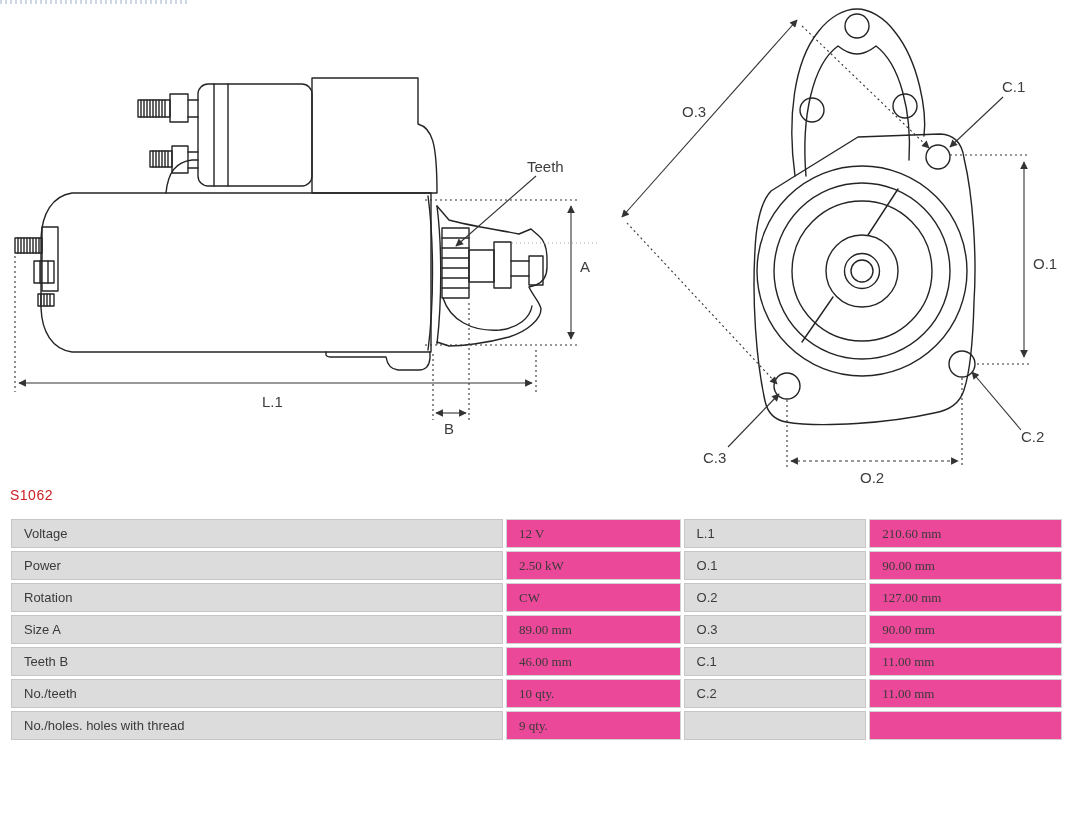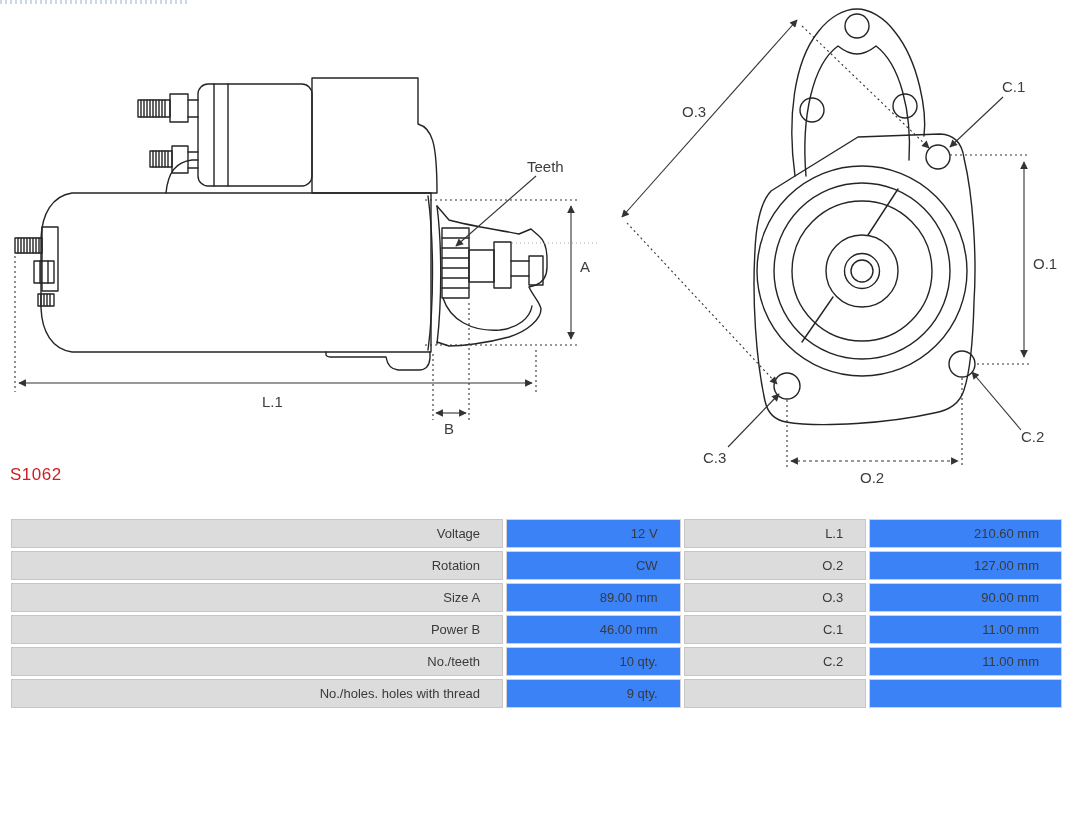--- a/index.html
+++ b/index.html
@@ -4,28 +4,28 @@
 <style>
   html,body{margin:0;padding:0;background:#ffffff;}
   .page{position:relative;width:1080px;height:819px;background:#fff;overflow:hidden;
         font-family:"Liberation Sans",sans-serif;}
   .top-artifact{position:absolute;left:0;top:0;width:190px;height:4px;
       background:repeating-linear-gradient(90deg,#b9c6d9 0 2px,#ffffff 2px 5px);
       opacity:.7;}
   .diagram{position:absolute;}
   #side-view{left:0;top:0;}
   #front-view{left:600px;top:0;}
-  .part-number{position:absolute;left:10px;top:464px;font-size:17px;line-height:22px;
+  .part-number{position:absolute;left:10px;top:484px;font-size:14px;line-height:22px;
       color:#cb2026;letter-spacing:.5px;}
   table.specs{position:absolute;left:8px;top:516px;width:1057px;
       border-collapse:separate;border-spacing:3px;table-layout:fixed;}
-  table.specs td{height:27px;padding:0 22px;font-size:13px;color:#3a3a3a;
-      text-align:right;vertical-align:middle;white-space:nowrap;overflow:hidden;margin-left:12px;}
+  table.specs td{height:27px;padding:0 12px;font-size:13px;color:#3a3a3a;
+      vertical-align:middle;white-space:nowrap;overflow:hidden;margin-left:12px;}
   td.lbl{background:#dcdcdc;border:1px solid #c6c6c6;}
-  td.val{background:#3b82f6;border:1px solid #d2d2d2;}
+  td.val{background:#ec4899;border:1px solid #d2d2d2;font-family:Liberation Serif, serif;}
   svg text{font-family:"Liberation Sans",sans-serif;font-size:15px;fill:#3d3d3d;}
 </style>
 </head>
 <body>
 
 <div class="page">
 
   <div class="top-artifact"></div>
 
   <svg id="side-view" class="diagram" width="600" height="462" viewBox="0 0 600 462">
@@ -177,33 +177,39 @@
         <col style="width:190px">
     </colgroup>
     <tbody>
       <tr>
         <td class="lbl">Voltage</td>
         <td class="val">12 V</td>
         <td class="lbl">L.1</td>
         <td class="val">210.60 mm</td>
       </tr>
       <tr>
+        <td class="lbl">Power</td>
+        <td class="val">2.50 kW</td>
+        <td class="lbl">O.1</td>
+        <td class="val">90.00 mm</td>
+      </tr>
+      <tr>
         <td class="lbl">Rotation</td>
         <td class="val">CW</td>
         <td class="lbl">O.2</td>
         <td class="val">127.00 mm</td>
       </tr>
       <tr>
         <td class="lbl">Size A</td>
         <td class="val">89.00 mm</td>
         <td class="lbl">O.3</td>
         <td class="val">90.00 mm</td>
       </tr>
       <tr>
-        <td class="lbl">Power B</td>
+        <td class="lbl">Teeth B</td>
         <td class="val">46.00 mm</td>
         <td class="lbl">C.1</td>
         <td class="val">11.00 mm</td>
       </tr>
       <tr>
         <td class="lbl">No./teeth</td>
         <td class="val">10 qty.</td>
         <td class="lbl">C.2</td>
         <td class="val">11.00 mm</td>
       </tr>

